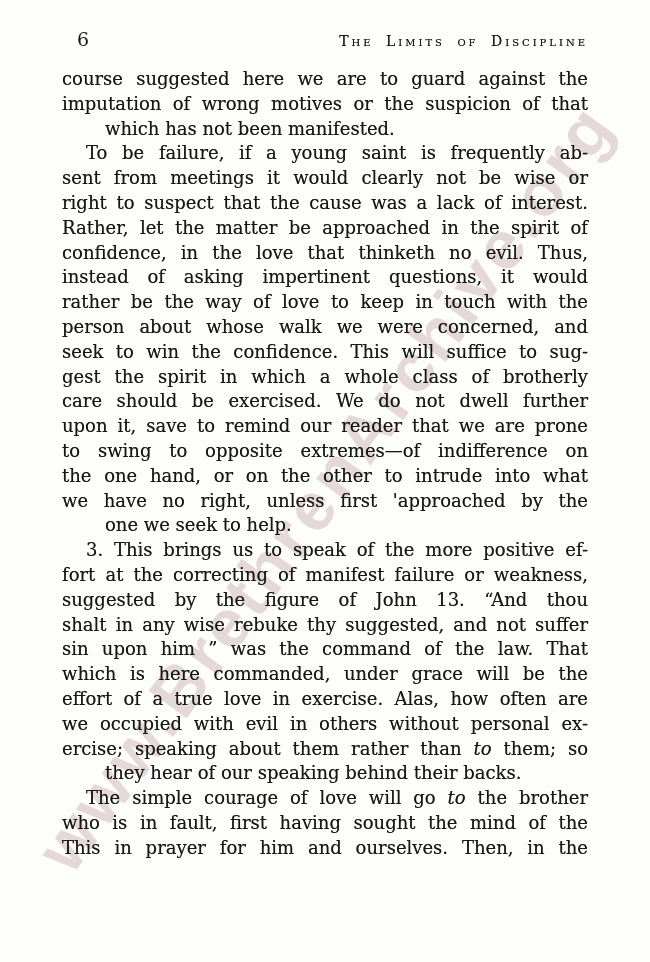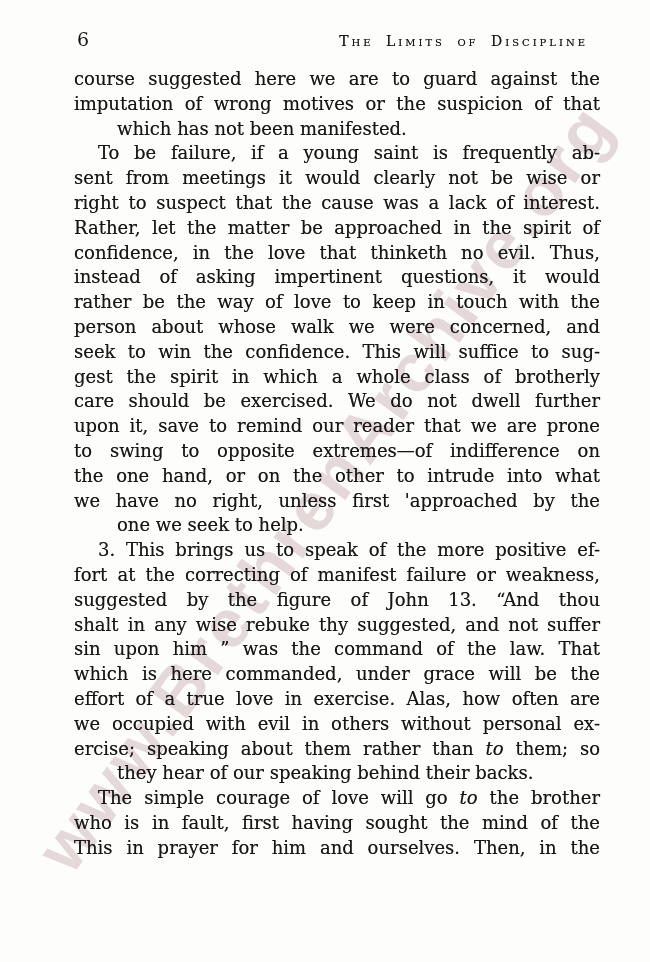--- a/index.html
+++ b/index.html
@@ -46,21 +46,21 @@
     font-size: 14px;
     letter-spacing: 3px;
     word-spacing: 5px;
     padding-left: 18px;
     text-shadow: 0 0 0.6px rgba(20,20,20,0.65);
     margin-top: 6px;
   }
   .text-block {
     position: absolute;
     top: 67px;
-    left: 74px;
+    left: 62px;
     width: 526px;
   }
   .line {
     font-size: 18px;
     line-height: 24.8px;
     text-align: justify;
     text-align-last: justify;
     text-shadow: 0 0 0.6px rgba(20,20,20,0.6);
   }
   .line.last-left { text-align-last: left; margin-left: 43px; }

